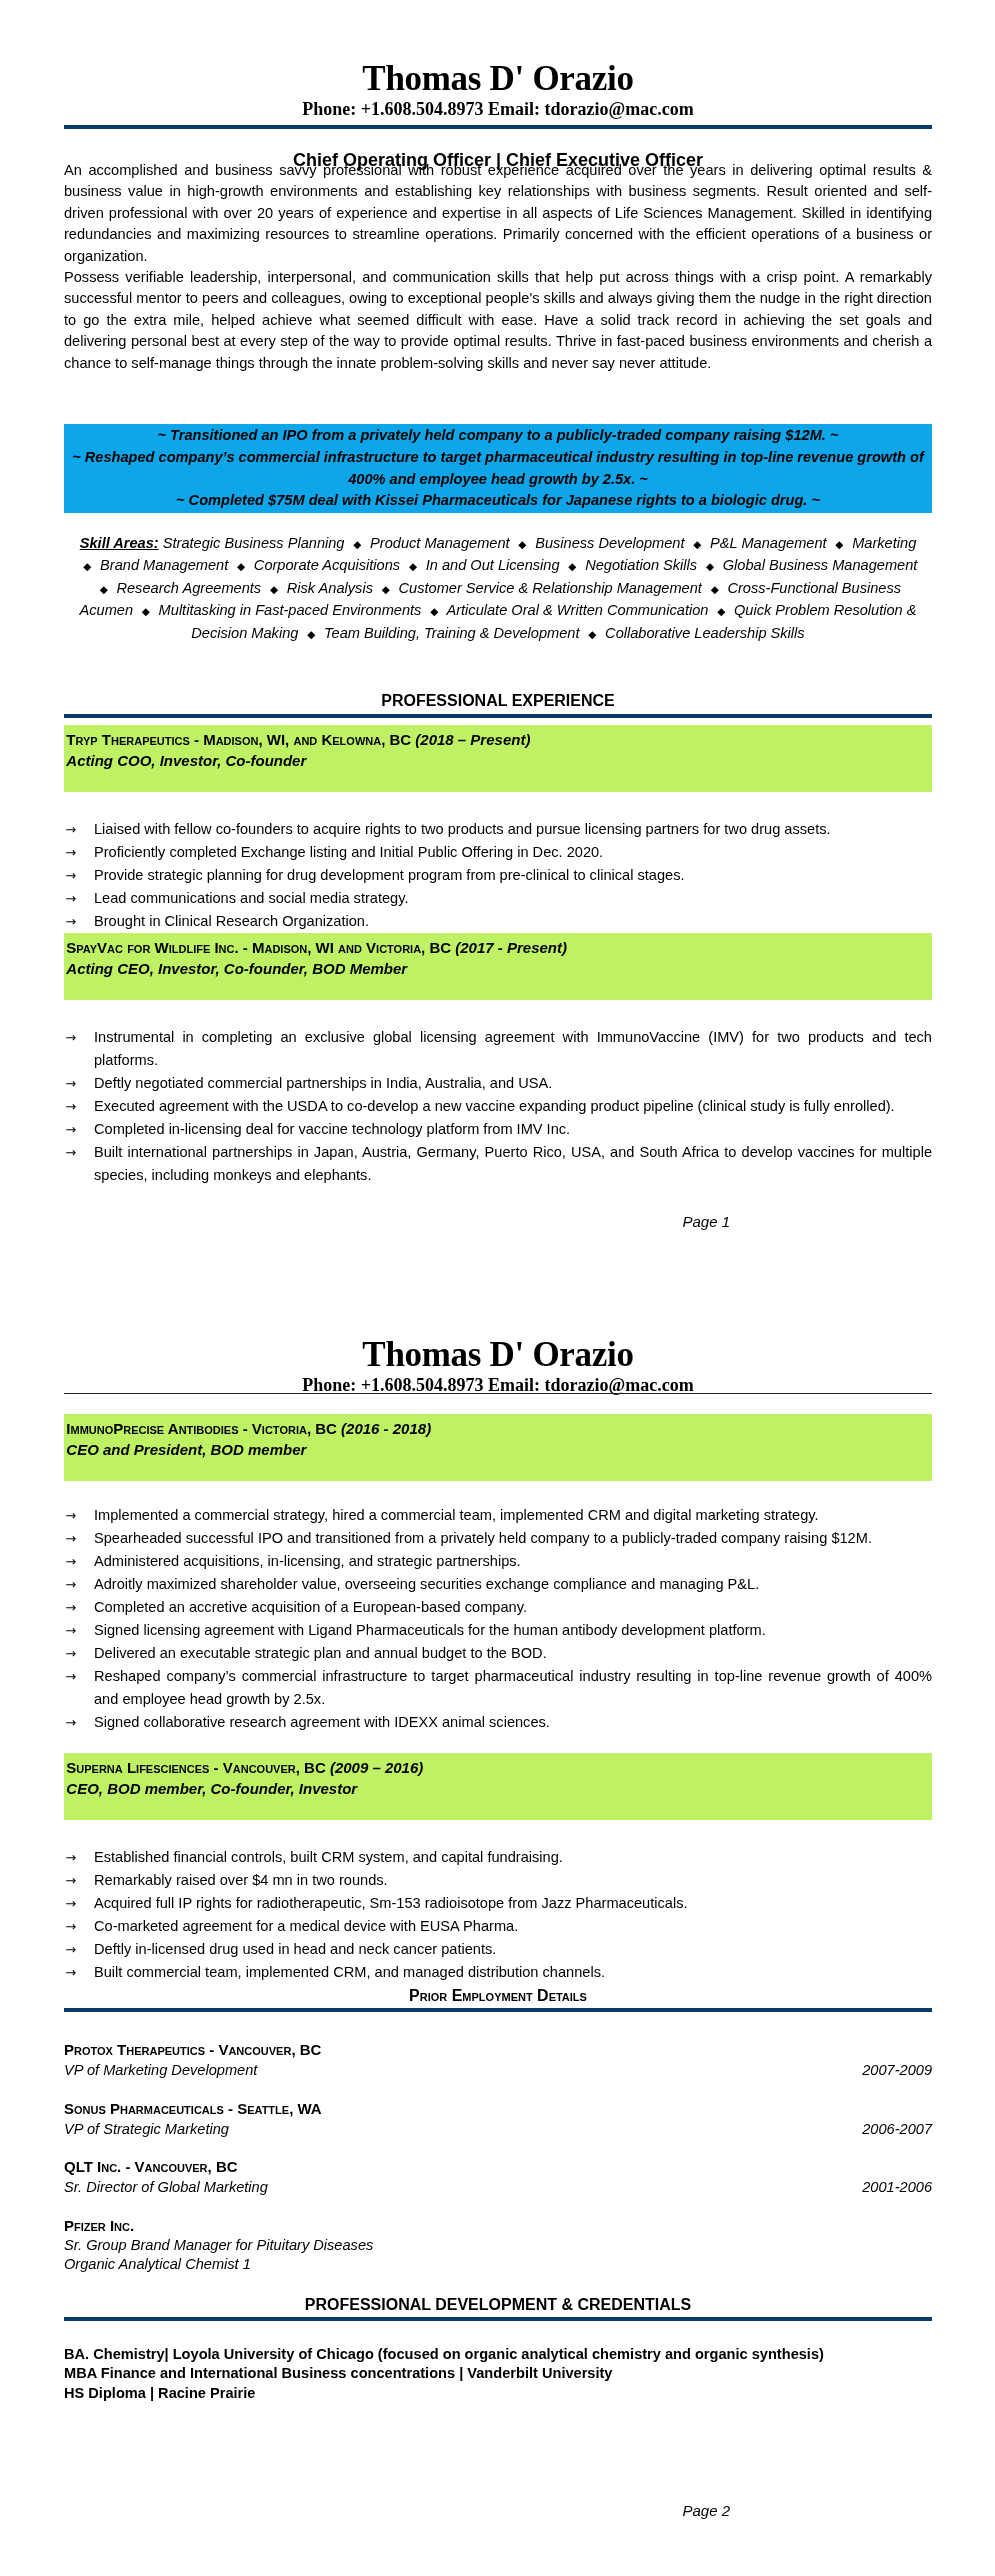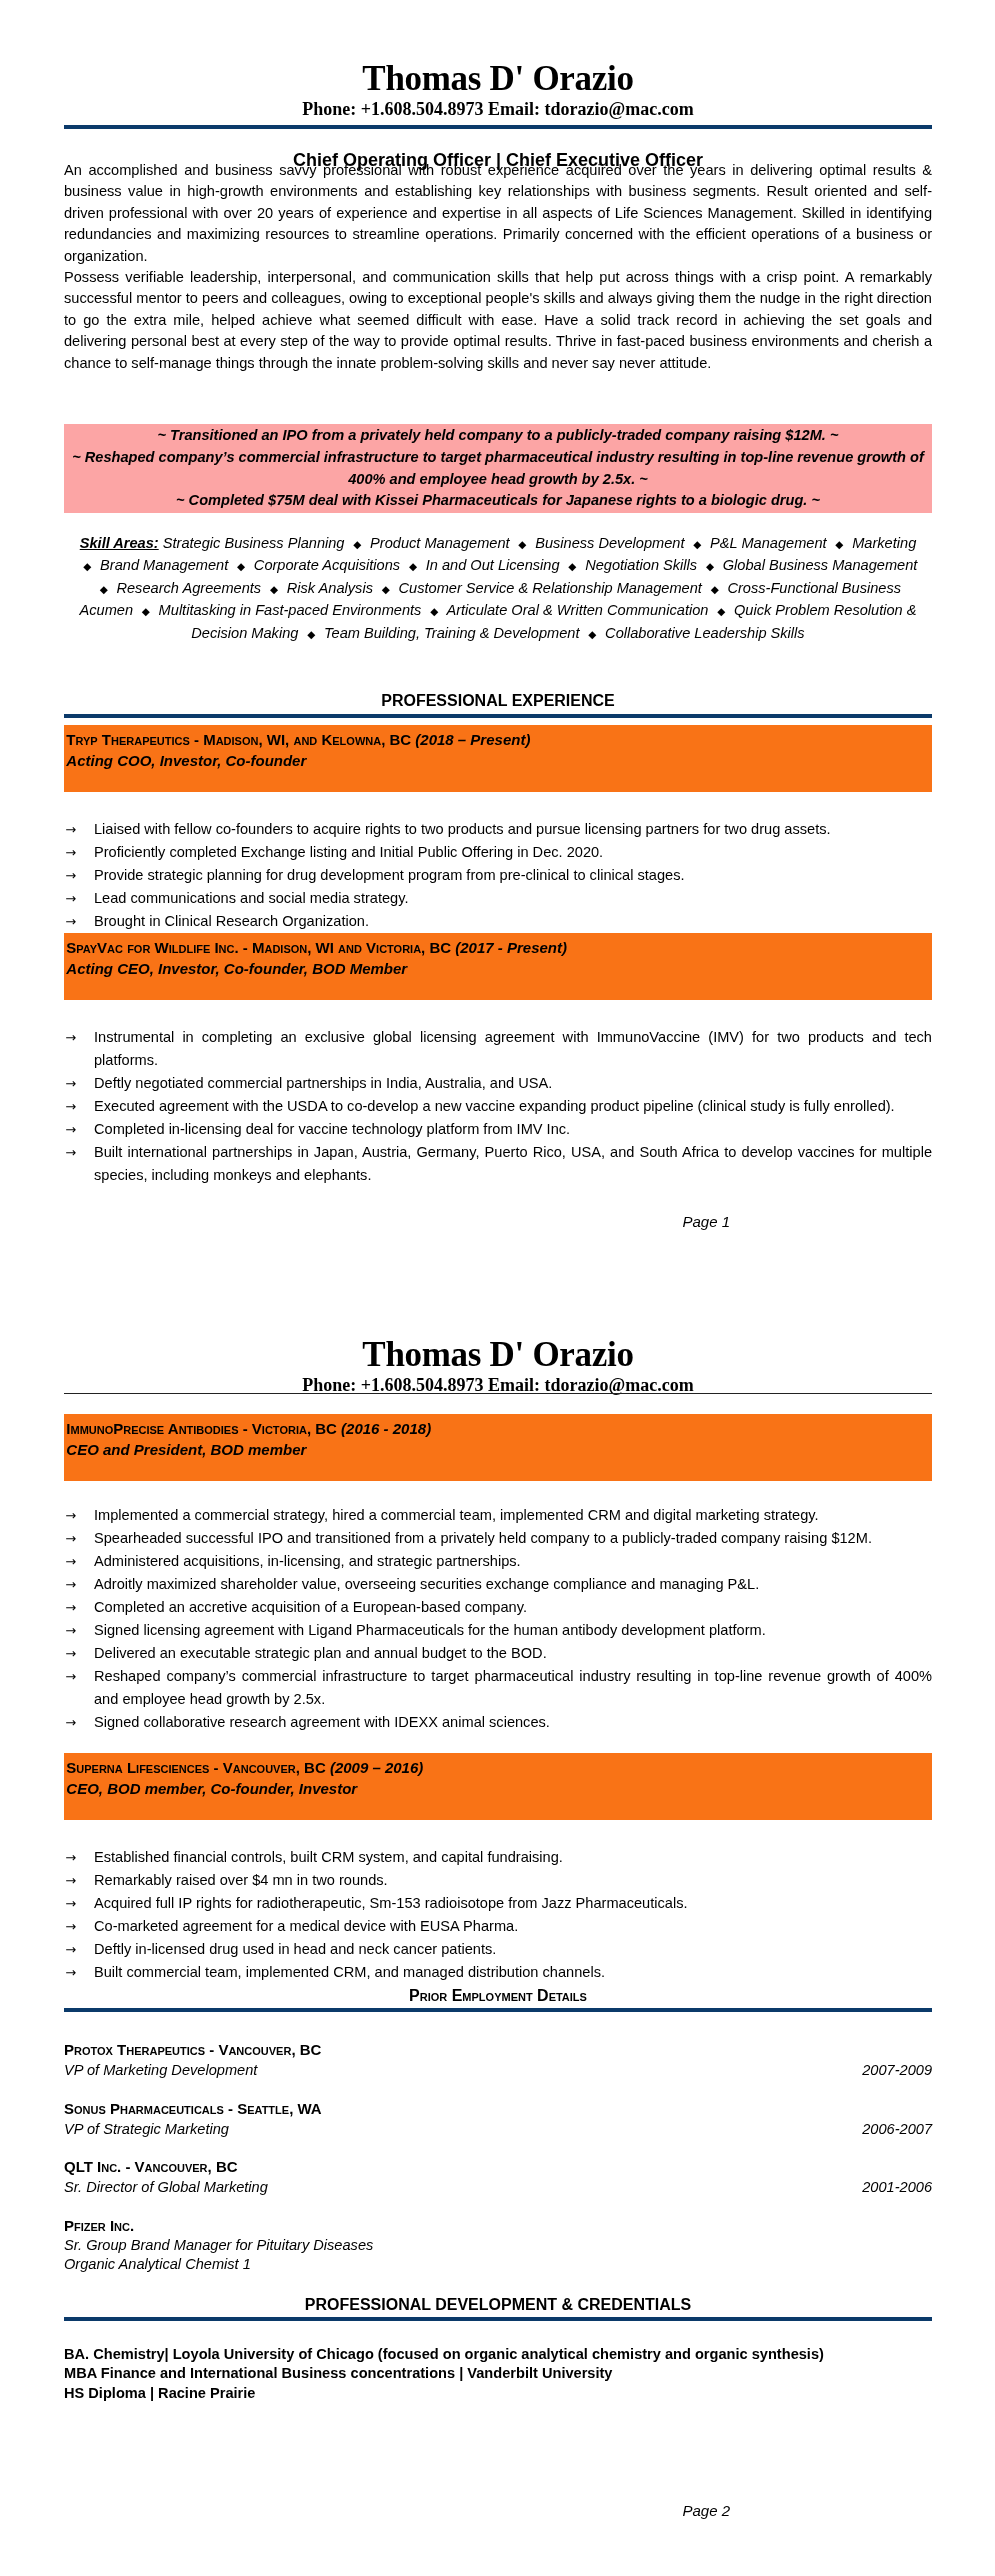--- a/index.html
+++ b/index.html
@@ -15,31 +15,31 @@
   
   .name { font-family: "Liberation Serif", serif; font-weight: bold; font-size: 35px; text-align: center; line-height: 1; letter-spacing: -0.3px; }
   .contact { font-family: "Liberation Serif", serif; font-weight: bold; font-size: 18px; text-align: center; line-height: 1; margin-top: 3.5px; }
   .rule-blue { height: 3.5px; background: #0b3a6a; }
   .rule-thin { height: 1.2px; background: #222; }
 
   .headline { font-weight: bold; font-size: 18px; text-align: center; line-height: 1.25; margin-top: 14px; }
 
   .para { font-size: 14.6px; line-height: 21.4px; text-align: justify; }
 
-  .highlights { background: #fca5a5; padding: 1.2px 5.9px; }
+  .highlights { background: #0ea5e9; padding: 1.2px 5.9px; }
   .highlights p { font-weight: bold; font-style: italic; font-size: 14.6px; line-height: 21.7px; text-align: center; }
 
   .skills { font-size: 14.6px; line-height: 21.4px; text-align: center; font-style: italic; padding: 0 5.9px; }
   .skills .label { font-weight: bold; text-decoration: underline; }
   .skills .sep { font-style: normal; font-size: 10.5px; margin: 0 4.7px; }
 
   .section-title { font-weight: bold; font-size: 16px; text-align: center; line-height: 1; }
   .smallcaps { font-variant: small-caps; }
 
-  .job-box { background: #f97316; padding: 3.5px 2.3px 20px 2.3px; }
+  .job-box { background: #bef264; padding: 3.5px 2.3px 20px 2.3px; }
   .job-company { font-weight: bold; font-size: 15px; line-height: 21.7px; font-variant: small-caps; }
   .job-company .dates { font-style: italic; font-variant: normal; }
   .job-role { font-weight: bold; font-style: italic; font-size: 15px; line-height: 21.7px; }
 
   ul.bullets { list-style: none; }
   ul.bullets li { position: relative; padding-left: 30px; font-size: 14.6px; line-height: 23px; text-align: justify; }
   ul.bullets li .arrow { position: absolute; left: 1.2px; top: 0; font-family: "DejaVu Sans", sans-serif; font-size: 13px; }
 
   .page-num { position: absolute; right: 78px; font-style: italic; font-size: 15px; }
 

